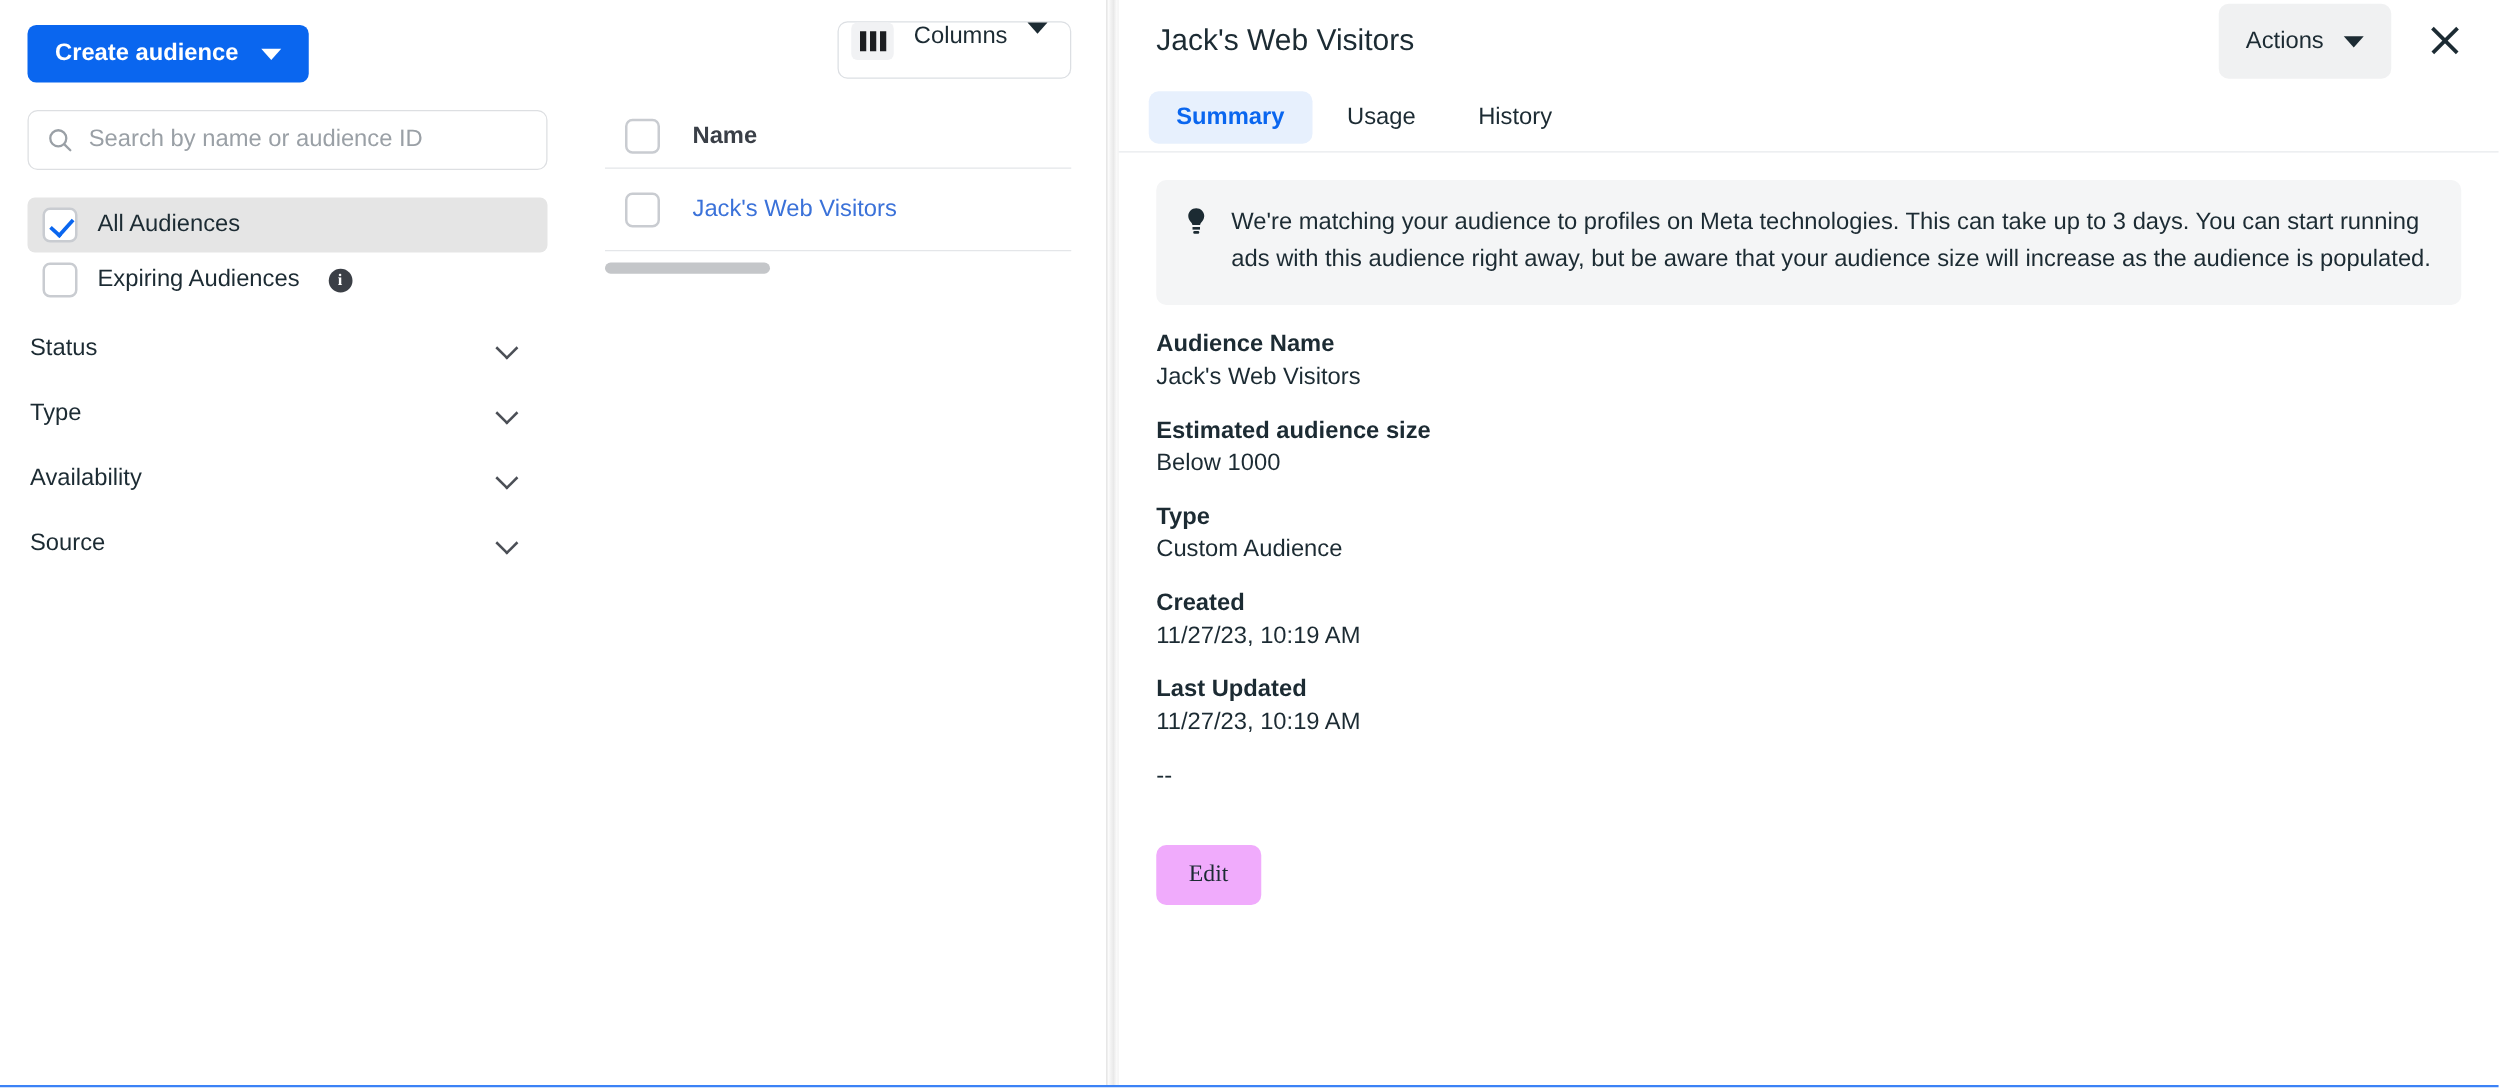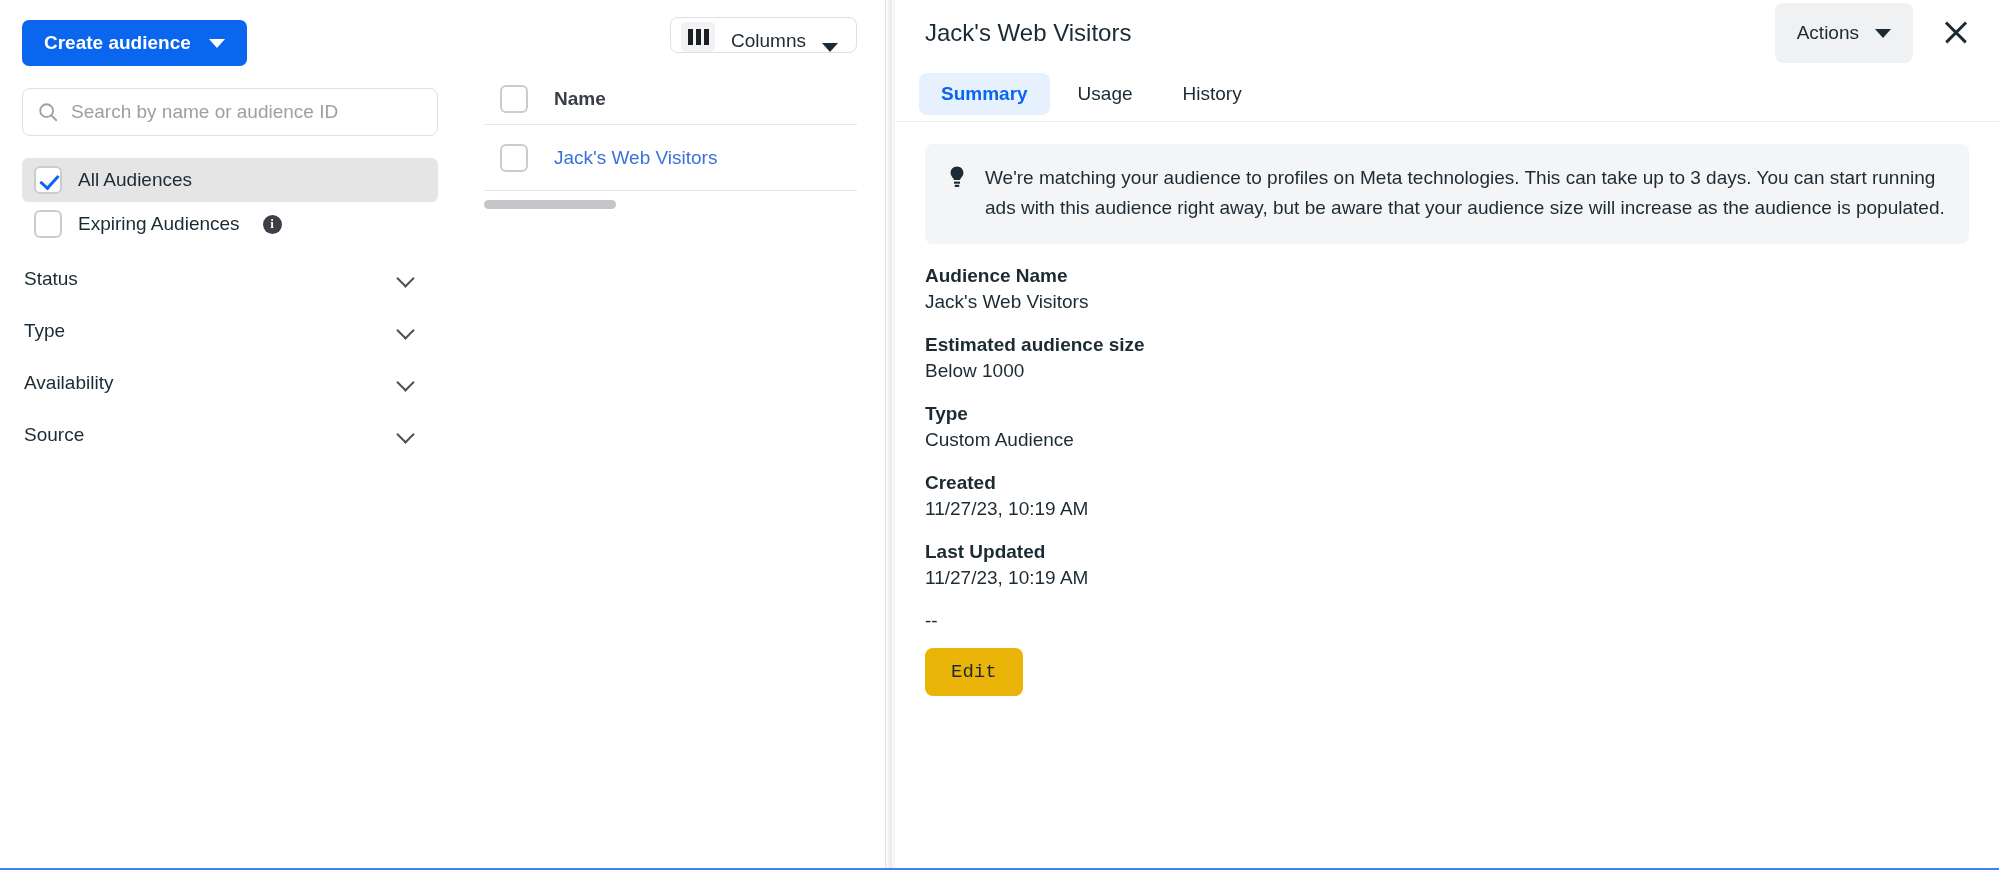--- a/index.html
+++ b/index.html
@@ -155,23 +155,23 @@
     padding: 17px 0 0 0;
     position: relative;
   }
   .columns-bar {
     display: flex;
     justify-content: flex-end;
     padding-right: 28px;
   }
   .columns-btn {
     display: inline-flex;
-    align-items: flex-end;
+    align-items: flex-start;
     gap: 16px;
-    height: 36px;
+    height: 46px;
     border: 1px solid #dcdfe3;
     border-radius: 8px;
     background: #fff;
     padding: 0 18px 0 10px;
     cursor: pointer;
     font-family: "Liberation Sans", sans-serif;
   }
   .cols-icon {
     width: 34px; height: 30px;
     background: #f1f2f4;
@@ -339,30 +339,30 @@
     font-size: 19px;
     font-weight: 700;
     color: #1c2b33;
     margin-bottom: 4px;
   }
   .field .fvalue {
     font-size: 19px;
     color: #1c2b33;
   }
   .edit-btn {
-    margin-top: 16px;
-    background: #eab308;
+    margin-top: 44px;
+    background: #f0abfc;
     border: none;
     border-radius: 8px;
     height: 48px;
     padding: 0 26px;
     font-size: 19px;
     color: #1c2b33;
     cursor: pointer;
-    font-family: Liberation Mono, monospace;
+    font-family: Liberation Serif, serif;
   }
 </style>
 </head>
 <body>
 
 <div class="app">
 
   <aside class="sidebar">
 
     <button class="create-btn">

